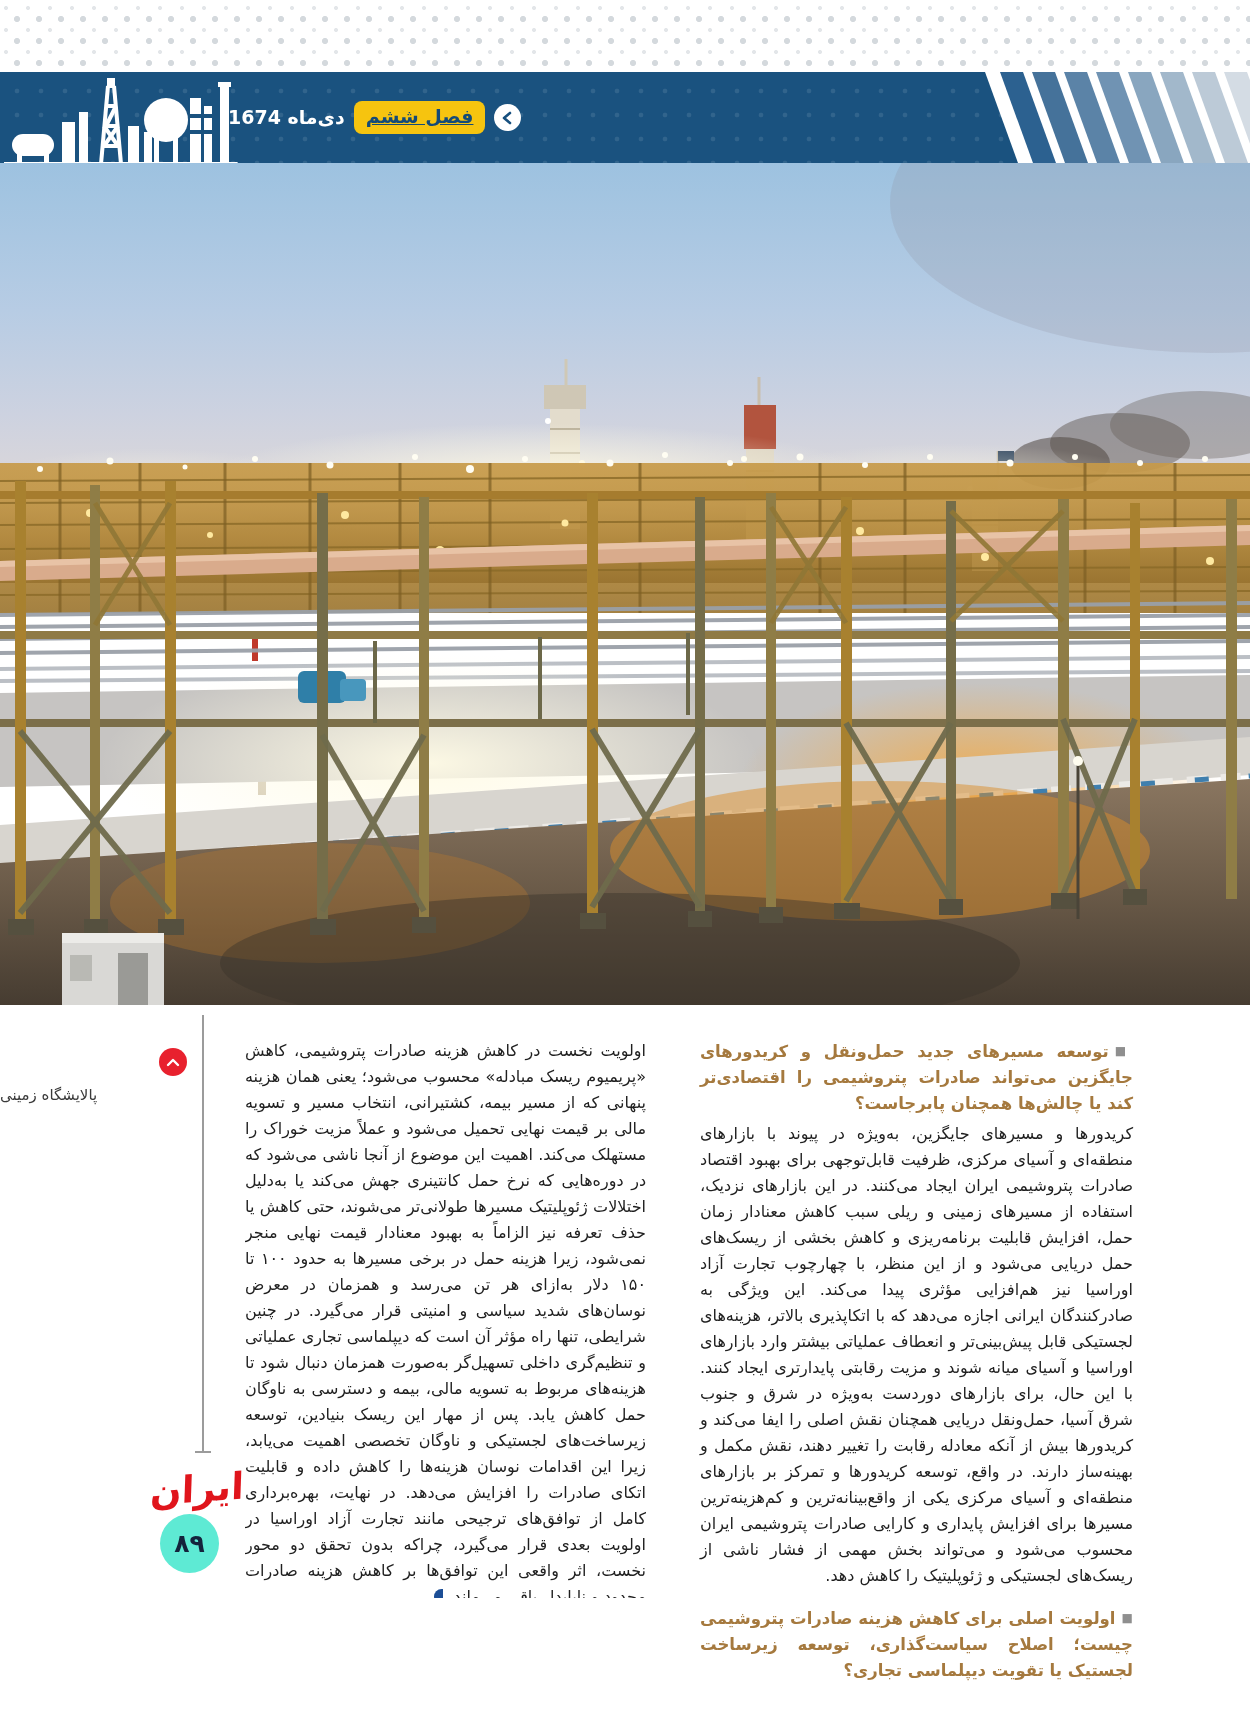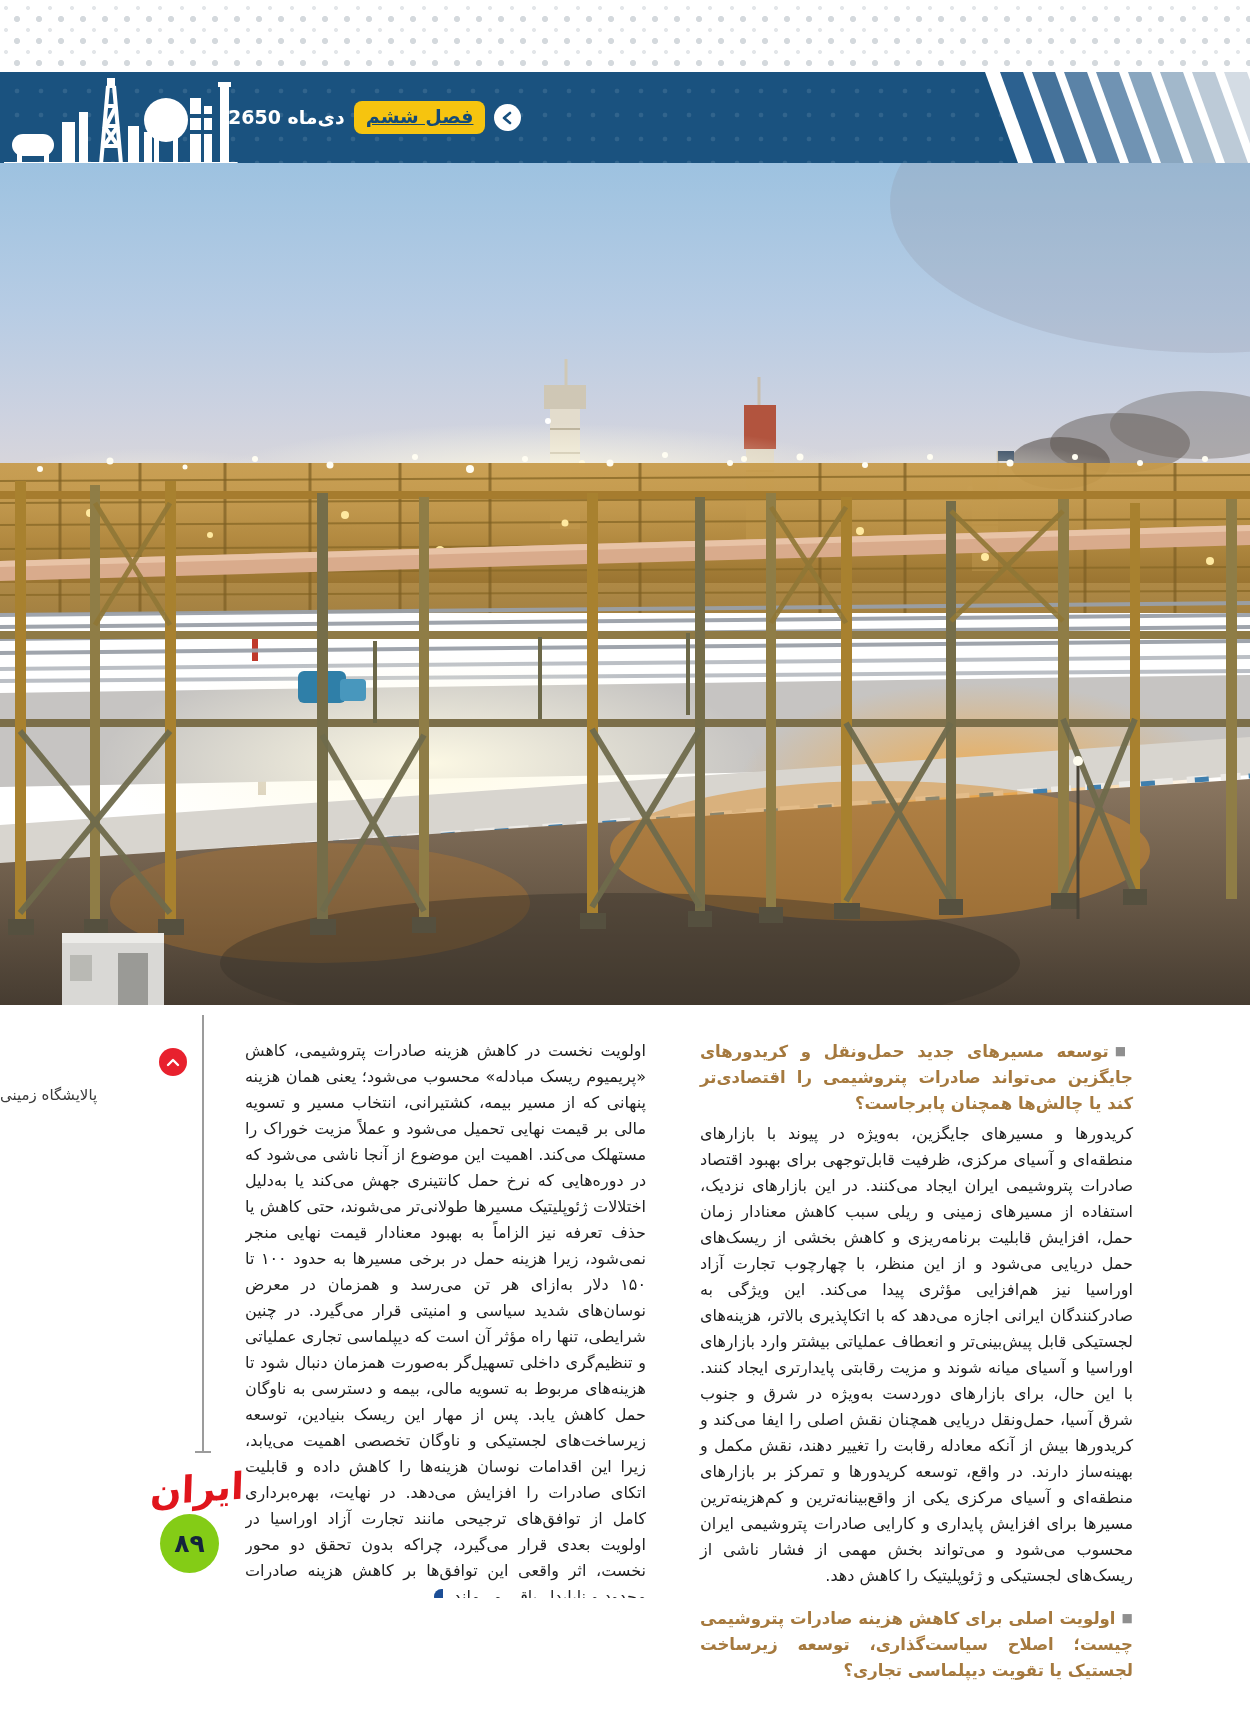--- a/index.html
+++ b/index.html
@@ -36,21 +36,21 @@
   .up-circle{position:absolute;left:159px;top:1048px;width:28px;height:28px;border-radius:50%;
     background:#e8212e;display:flex;align-items:center;justify-content:center;}
   .photo-caption{position:absolute;left:0;top:1086px;width:197px;direction:rtl;text-align:left;
     font-size:15px;color:#3a3a3a;}
   .vline{position:absolute;left:202px;top:1015px;width:2px;height:438px;background:#9b9b9b;}
   .vline::after{content:"";position:absolute;left:-7px;bottom:0;width:16px;height:2px;background:#9b9b9b;}
   .brand{position:absolute;left:150px;top:1468px;width:90px;text-align:center;
     color:#e0151c;font-weight:bold;font-size:37px;transform:rotate(-4deg) skewX(-6deg);
     letter-spacing:-1px;}
   .page-circle{position:absolute;left:160px;top:1514px;width:59px;height:59px;border-radius:50%;
-    background:#84cc16;display:flex;align-items:center;justify-content:center;
+    background:#5eead4;display:flex;align-items:center;justify-content:center;
     color:#14233c;font-weight:bold;font-size:25px;}
 
   
   .col{position:absolute;direction:rtl;text-align:justify;color:#1f1f1f;
     font-size:16px;line-height:26px;}
   .col-right{right:117px;top:1038px;width:433px;}
   .col-left{left:245px;top:1038px;width:401px;max-height:560px;overflow:hidden;}
   .question{color:#a5793e;font-weight:bold;font-size:16.5px;line-height:26px;margin:0 0 4px 0;}
   .question .sq{color:#8f8f8f;font-size:12px;vertical-align:2px;margin-left:6px;}
   .answer{margin:0 0 14px 0;}
@@ -107,21 +107,21 @@
       <rect x="214" y="8" width="13" height="5" fill="#ffffff"></rect>
     </svg>
 
     <div class="chapter-group">
       <span class="chev-circle">
         <svg width="13" height="14" viewBox="0 0 13 14">
           <polyline points="9,2 3,7 9,12" fill="none" stroke="#17507f" stroke-width="2.6" stroke-linecap="round" stroke-linejoin="round"></polyline>
         </svg>
       </span>
       <span class="chapter-badge">فصل ششم</span>
-      <span class="issue-date">دی‌ماه 2650</span>
+      <span class="issue-date">دی‌ماه 1674</span>
     </div>
 
     <svg class="stripes" width="265" height="91" viewBox="985 0 265 91">
       <polygon points="985,0 1018,91 1250,91 1250,0" fill="#ffffff"></polygon>
       <polygon points="1000,0 1023,0 1056,91 1033,91" fill="#2c6190"></polygon>
       <polygon points="1032,0 1055,0 1088,91 1065,91" fill="#45729a"></polygon>
       <polygon points="1064,0 1087,0 1120,91 1097,91" fill="#5b83a7"></polygon>
       <polygon points="1096,0 1119,0 1152,91 1129,91" fill="#7093b3"></polygon>
       <polygon points="1128,0 1151,0 1184,91 1161,91" fill="#89a6bf"></polygon>
       <polygon points="1160,0 1183,0 1216,91 1193,91" fill="#a2b8cb"></polygon>

